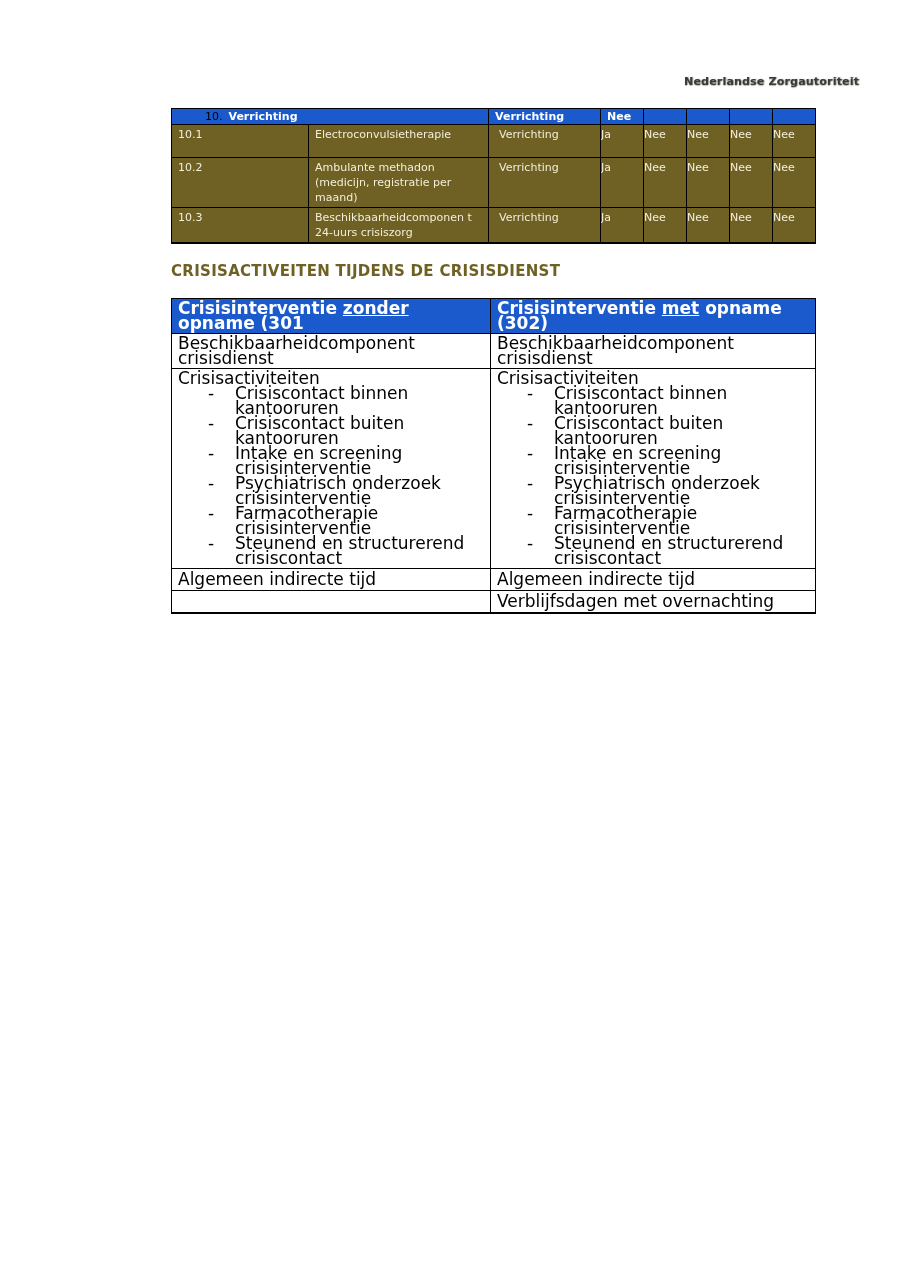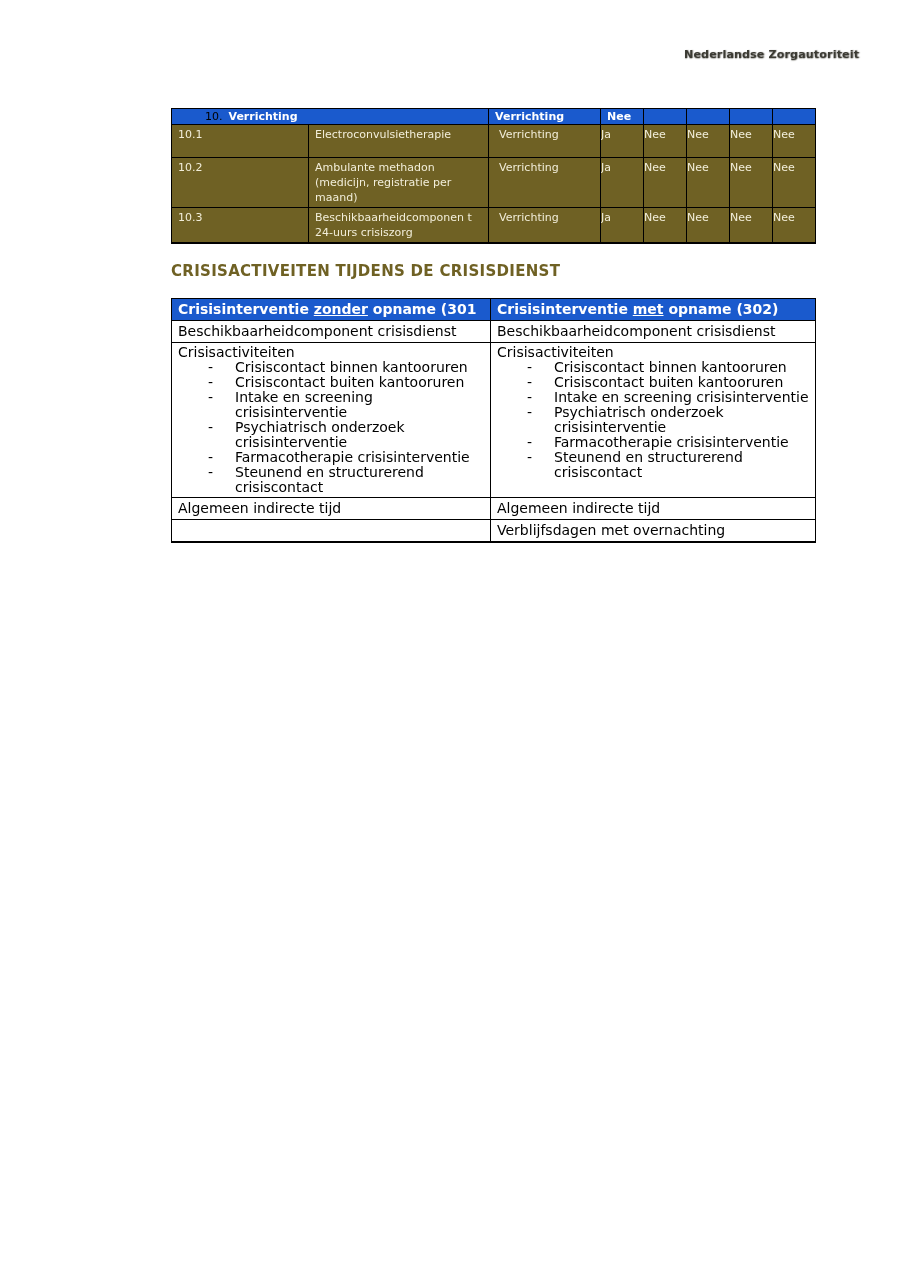--- a/index.html
+++ b/index.html
@@ -11,21 +11,21 @@
     --olivetext:#f2eeda;
   }
   *{box-sizing:border-box;}
   html,body{margin:0;padding:0;background:#ffffff;}
   .page{
     position:relative;width:900px;height:1273px;background:#ffffff;
     font-family:"DejaVu Sans","Liberation Sans",sans-serif;color:#000;
     overflow:hidden;
   }
   .logo{
-    position:absolute;left:684px;top:48px;
+    position:absolute;left:684px;top:75px;
     font-size:11px;font-weight:bold;color:var(--logo);
     letter-spacing:.2px;
     text-shadow:1px 0 1px rgba(70,68,60,.5), 0 1px 1px rgba(70,68,60,.35);
     white-space:nowrap;
   }
   table{border-collapse:collapse;table-layout:fixed;}
   .t1{
     position:absolute;left:171px;top:108px;width:644px;
     border:1px solid var(--border);border-bottom-width:2px;
   }
@@ -47,21 +47,21 @@
     position:absolute;left:171px;top:262px;
     font-size:15px;font-weight:bold;color:var(--heading);
     letter-spacing:.3px;white-space:nowrap;
   }
   .t2{
     position:absolute;left:171px;top:298px;width:644px;
     border:1px solid var(--border);border-bottom-width:2px;
   }
   .t2 td{
     border:1px solid var(--border);
-    font-size:14px;line-height:15px;vertical-align:top;
+    font-size:17px;line-height:15px;vertical-align:top;
     padding:2px 6px;overflow:hidden;
   }
   .t2 tr.hdr td{background:var(--blue);color:#ffffff;font-weight:bold;vertical-align:middle;}
   .t2 tr.sub td{background:var(--olive);color:#ffffff;font-weight:bold;vertical-align:middle;}
   .t2 tr.mid td{vertical-align:middle;}
   .u{text-decoration:underline;}
   .acts{line-height:15.5px;padding-top:2px;}
   .act-item{display:flex;padding-left:30px;}
   .dash{flex:0 0 27px;width:27px;}
 </style>

